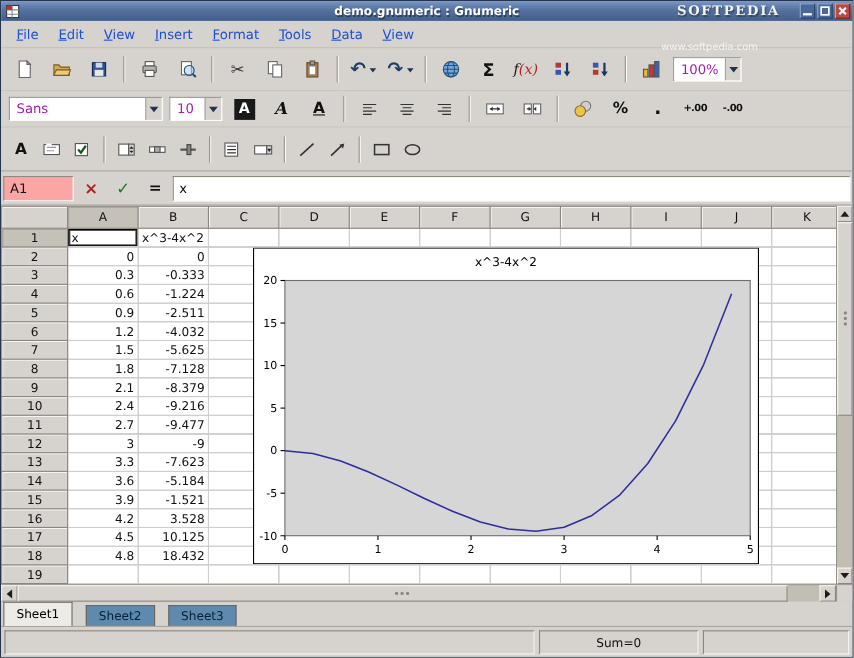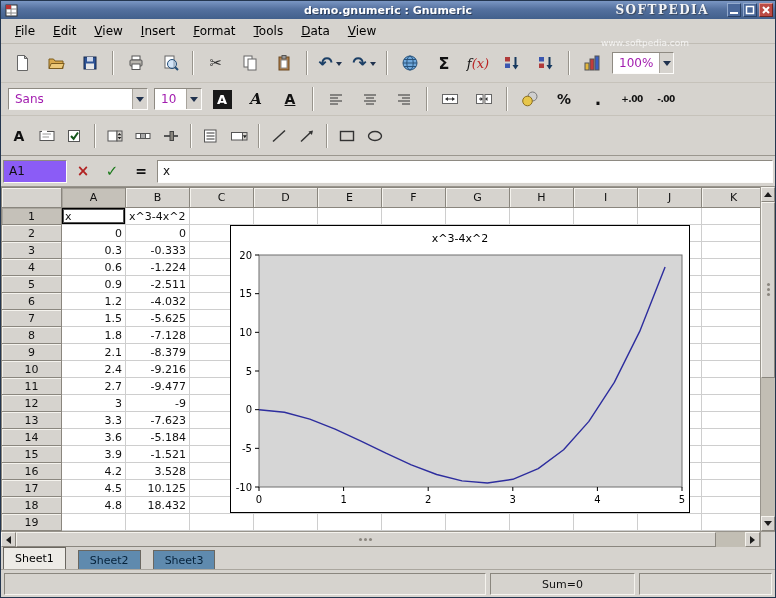--- a/index.html
+++ b/index.html
@@ -12,21 +12,21 @@
 .wicon{display:flex;margin-left:2px}
 .ttitle{position:absolute;left:0;right:0;text-align:center;color:#fff;font-size:11px;font-weight:bold;text-shadow:1px 1px 0 rgba(0,0,0,.4)}
 .wmark{position:absolute;right:66px;top:2px;color:rgba(255,255,255,.93);font-size:12px;font-weight:bold;letter-spacing:1.5px;font-family:"DejaVu Serif","Liberation Serif",serif;text-shadow:1px 1px 1px rgba(40,40,40,.55)}
 .urlmark{position:absolute;top:37px;right:86px;font-size:9px;color:rgba(255,255,255,.75);z-index:40}
 .wbtns{position:absolute;right:2px;top:2px;display:flex;gap:2px}
 .wbtn{width:14px;height:14px;display:flex;align-items:center;justify-content:center;background:#4a689a;border:1px solid;border-color:#93aacd #2b4165 #2b4165 #93aacd}
 .wbtn.closeb{background:#bb4a44;border-color:#dd9a96 #6e2420 #6e2420 #dd9a96}
 
 
 .menubar{flex:0 0 25px;display:flex;align-items:center;padding:0 5px;background:#d6d3ce;border-bottom:1px solid #c0bcb4}
-.menu-item{padding:3px 9px;font-size:12px;color:#000000}
+.menu-item{padding:3px 9px;font-size:12px;color:#1d4ed8}
 .menu-item::first-letter{text-decoration:underline}
 
 
 .toolbar{display:flex;align-items:center;background:#d6d3ce;padding:0 4px}
 .tb1{flex:0 0 39px;border-bottom:1px solid #c6c2ba}
 .tb2{flex:0 0 33px;border-bottom:1px solid #c6c2ba}
 .tb3{flex:0 0 40px;border-bottom:1px solid #9b978f}
 .tbtn{min-width:28px;height:27px;margin:0 3px;display:flex;align-items:center;justify-content:center;color:#222}
 .tb3 .tbtn{min-width:24px;margin:0 2px}
 .tsep{width:2px;height:24px;border-left:1px solid #98948c;border-right:1px solid #fbfaf7;margin:0 5px}
@@ -47,21 +47,21 @@
 .g-bold{width:19px;height:19px;background:#191919;color:#fff;font-weight:bold;display:flex;align-items:center;justify-content:center;font-size:13px}
 .g-italic{font-style:italic;font-family:"DejaVu Serif","Liberation Serif",serif;font-size:15px;font-weight:bold;color:#111}
 .g-under{text-decoration:underline;font-size:14px;font-weight:bold;color:#111}
 .g-percent{font-size:14px;font-weight:bold;color:#111}
 .g-dot{font-size:17px;font-weight:bold;color:#111;line-height:.4}
 .g-dec{font-size:9px;font-weight:bold;color:#111;letter-spacing:-.5px}
 .g-labelA{font-size:14px;font-weight:bold;color:#111}
 
 
 .formulabar{flex:0 0 31px;display:flex;align-items:center;background:#d6d3ce;padding:3px 2px;gap:3px;border-bottom:1px solid #98948c}
-.cellref{width:64px;height:23px;background:#8b5cf6;border:1px solid;border-color:#8e8a82 #fdfcfa #fdfcfa #8e8a82;font-size:12px;display:flex;align-items:center;padding:0 5px;color:#111}
+.cellref{width:64px;height:23px;background:#fca5a5;border:1px solid;border-color:#8e8a82 #fdfcfa #fdfcfa #8e8a82;font-size:12px;display:flex;align-items:center;padding:0 5px;color:#111}
 .fbtn{width:26px;height:24px;display:flex;align-items:center;justify-content:center;font-size:15px;font-weight:bold}
 .fbtn.cancel{color:#b22222}
 .fbtn.accept{color:#1b7a1b}
 .fbtn.eq{color:#111;font-size:14px}
 .fentry{flex:1;height:23px;background:#fff;border:1px solid;border-color:#8e8a82 #fdfcfa #fdfcfa #8e8a82;font-size:12px;display:flex;align-items:center;padding:0 5px;color:#111}
 
 
 .sheetarea{flex:0 0 344px;position:relative;background:#d6d3ce;overflow:hidden}
 table.grid{border-collapse:collapse;table-layout:fixed;width:764px}
 .hcell{background:#d6d3ce;border:1px solid #8a867e;box-shadow:inset 1px 1px 0 #f5f3ee;font-weight:normal;font-size:11px;text-align:center;height:17px;color:#111}

